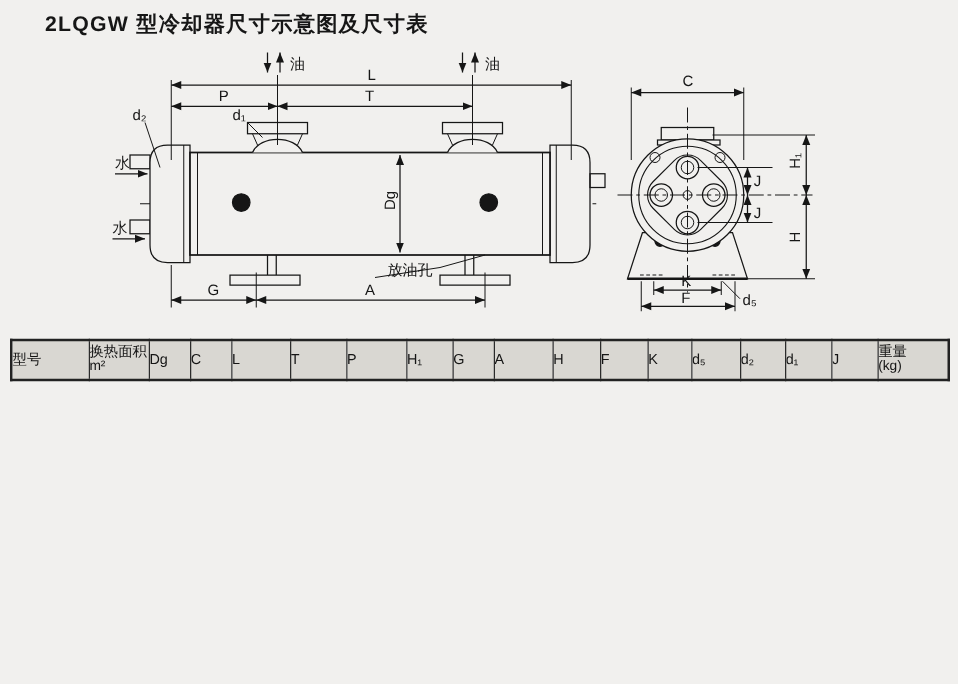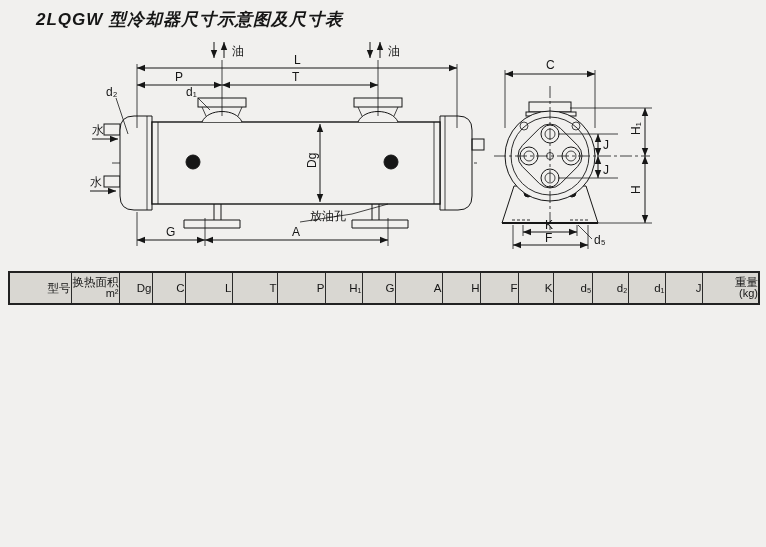--- a/index.html
+++ b/index.html
@@ -4,30 +4,30 @@
 <style>
   html,body{margin:0;padding:0;}
   body{
     width:766px;height:547px;position:relative;overflow:hidden;
     background:#f1f0ee;
     font-family:"Liberation Sans","DejaVu Sans",sans-serif;
     color:#111;
   }
   .title{
     position:absolute;top:8px;left:36px;
-    font-size:17px;font-weight:bold;letter-spacing:1px;color:#161616;font-style:italic;
+    font-size:17px;font-weight:bold;letter-spacing:1px;color:#161616;
   }
   .diagram{position:absolute;top:36px;left:0;width:766px;height:232px;}
   svg text{font-family:"Liberation Sans","DejaVu Sans",sans-serif;fill:#161616;}
   .dimtxt{font-size:12px;}
   .cjk{font-size:12px;}
   .tablewrap{position:absolute;top:271px;left:8px;}
   table{border-collapse:collapse;table-layout:fixed;width:750px;background:#f7f6f4;}
   th,td{
-    border:1px solid #2b2b2b;text-align:right;vertical-align:middle;
+    border:1px solid #2b2b2b;text-align:left;vertical-align:middle;
     font-size:10.5px;padding:0;line-height:1.05;height:12px;
     white-space:nowrap;overflow:hidden;color:#151515;
   }
   thead th{background:#d9d7d2;height:30px;font-weight:normal;font-size:11.5px;}
   thead .hs{font-size:11px;}
   table{border:2px solid #222;}
 </style>
 </head>
 <body>
 

